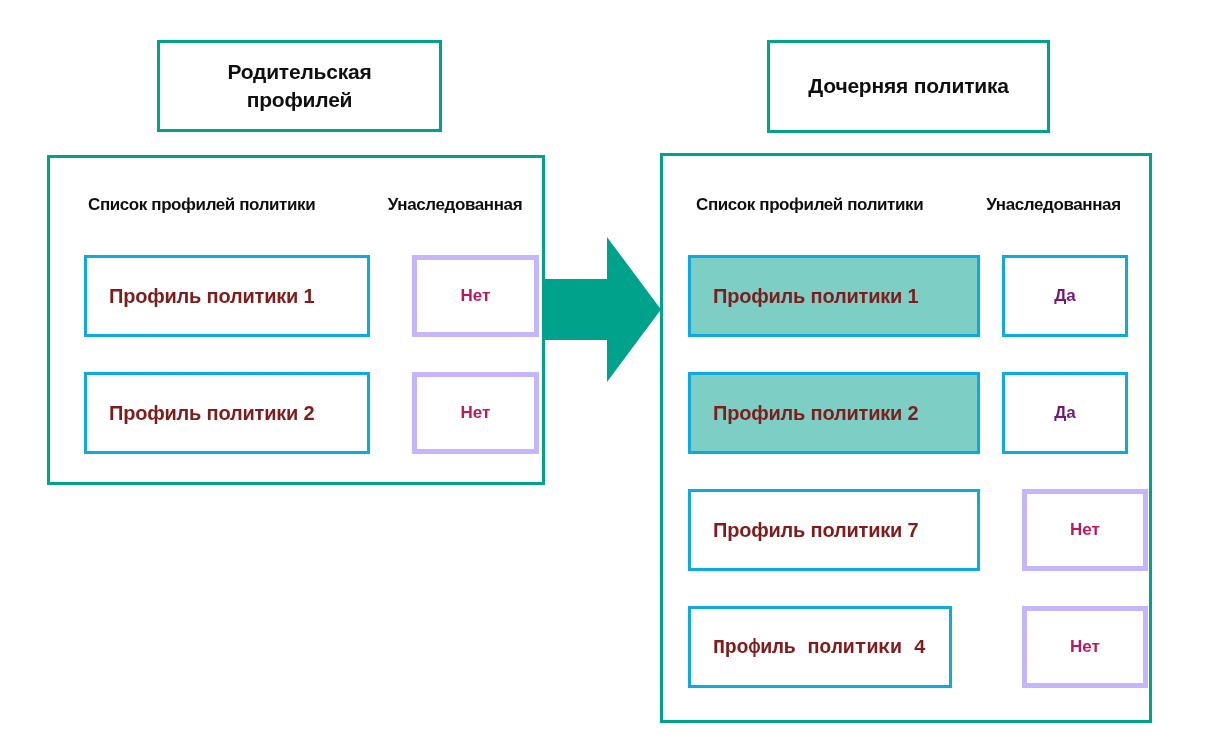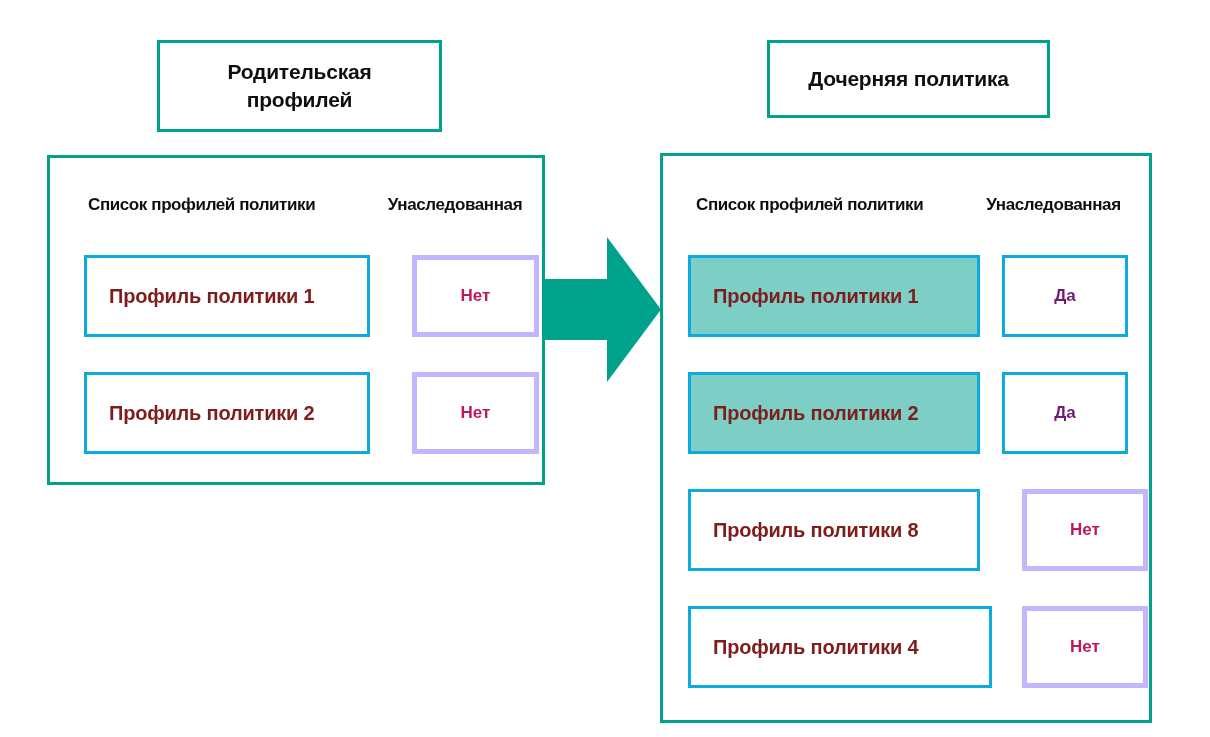--- a/index.html
+++ b/index.html
@@ -122,34 +122,34 @@
 
   <div class="abs profile-box" style="left:84px; top:372px; width:286px; height:82px;">Профиль политики 2</div>
   <div class="abs flag-box flag-no" style="left:392px; top:372px; width:127px; height:82px;">Нет</div>
 
   <div class="abs arrow-wrap" style="left:545px; top:237px; width:116px; height:145px;">
     <svg width="116" height="145" viewBox="0 0 116 145" aria-hidden="true">
       <polygon points="0,42 62,42 62,0 116,72.5 62,145 62,103 0,103" fill="#00a28c"></polygon>
     </svg>
   </div>
 
-  <div class="abs title-box" style="left:767px; top:40px; width:283px; height:78px;">
+  <div class="abs title-box" style="left:767px; top:40px; width:283px; height:93px;">
     <div>Дочерняя политика</div>
   </div>
 
   <div class="abs panel" style="left:660px; top:153px; width:492px; height:570px;"></div>
 
   <div class="abs col-header left-align" style="left:696px; top:193px; width:280px; height:24px;">Список профилей политики</div>
   <div class="abs col-header center-align" style="left:972px; top:193px; width:163px; height:24px;">Унаследованная</div>
 
   <div class="abs profile-box highlighted" style="left:688px; top:255px; width:292px; height:82px;">Профиль политики 1</div>
   <div class="abs flag-box flag-yes" style="left:1002px; top:255px; width:126px; height:82px;">Да</div>
 
   <div class="abs profile-box highlighted" style="left:688px; top:372px; width:292px; height:82px;">Профиль политики 2</div>
   <div class="abs flag-box flag-yes" style="left:1002px; top:372px; width:126px; height:82px;">Да</div>
 
-  <div class="abs profile-box" style="left:688px; top:489px; width:292px; height:82px;">Профиль политики 8</div>
+  <div class="abs profile-box" style="left:688px; top:489px; width:292px; height:82px;">Профиль политики 7</div>
   <div class="abs flag-box flag-no" style="left:1002px; top:489px; width:126px; height:82px;">Нет</div>
 
-  <div class="abs profile-box" style="left:688px; top:606px; width:304px; height:82px;">Профиль политики 4</div>
+  <div class="abs profile-box" style="left:688px; top:606px; width:264px; height:82px;font-family:Liberation Mono, monospace;">Профиль политики 4</div>
   <div class="abs flag-box flag-no" style="left:1002px; top:606px; width:126px; height:82px;">Нет</div>
 
 </div>
 
 </body></html>

